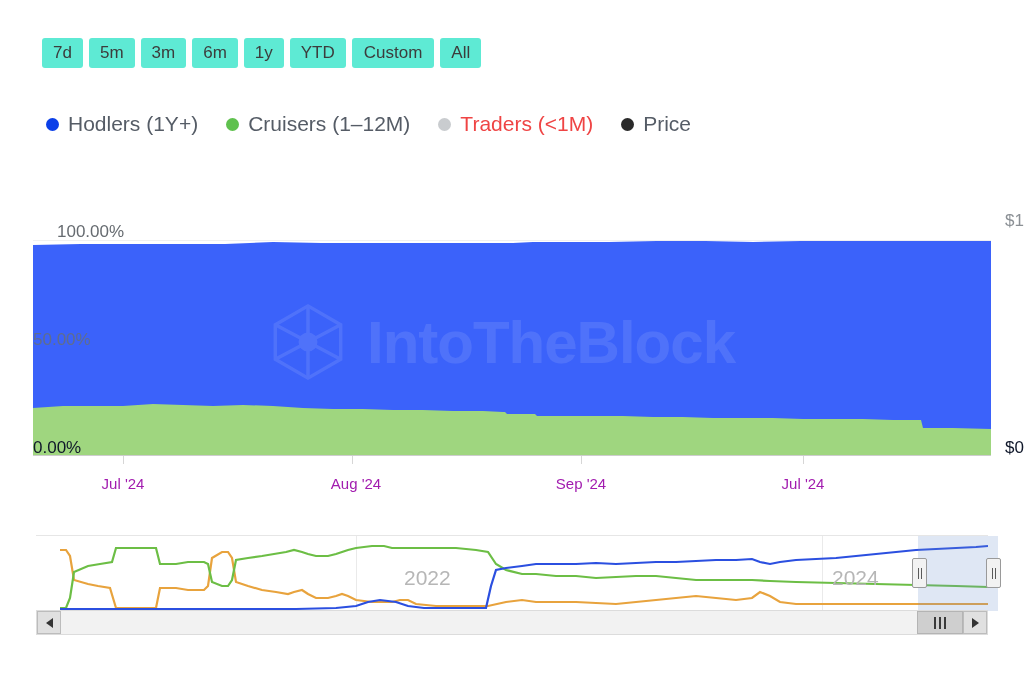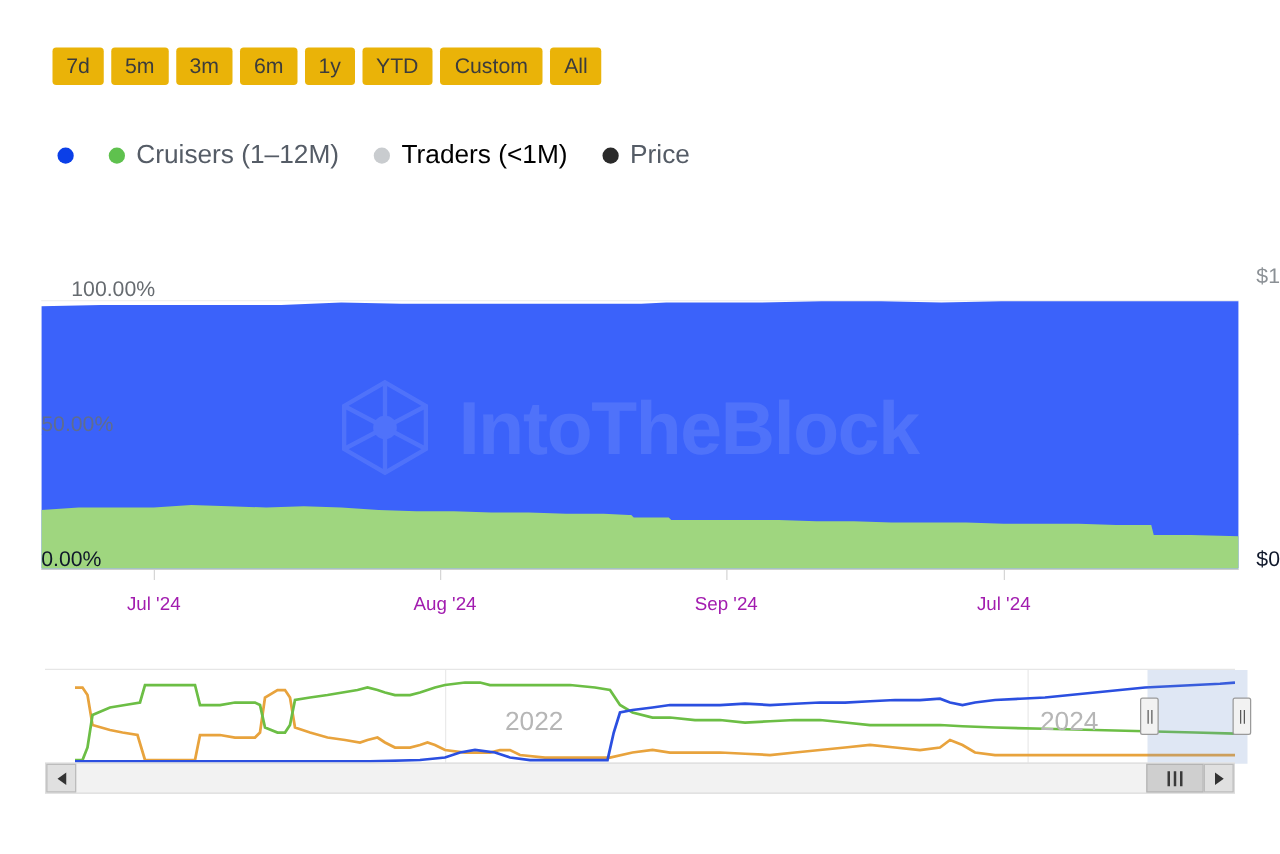--- a/index.html
+++ b/index.html
@@ -19,21 +19,21 @@
   
   .range-bar {
     position: absolute;
     left: 42px;
     top: 38px;
     display: flex;
     align-items: center;
     gap: 6px;
   }
   .range-btn {
-    background: #eab308;
+    background: #5eead4;
     border: none;
     border-radius: 3px;
     padding: 6px 11px 7px 11px;
     font-family: "Liberation Sans", sans-serif;
     font-size: 17px;
     color: #3c3c3c;
     line-height: 1;
     cursor: pointer;
     white-space: nowrap;
   }
@@ -58,21 +58,21 @@
     width: 13px;
     height: 13px;
     border-radius: 50%;
     flex: none;
   }
   .legend-label {
     font-size: 21px;
     color: #555c66;
     white-space: nowrap;
   }
-  .legend-item.disabled .legend-label { color: #000000; }
+  .legend-item.disabled .legend-label { color: #ef4444; }
 
   
   .chart-wrap {
     position: absolute;
     left: 0;
     top: 200px;
     width: 1024px;
     height: 300px;
   }
   .plot {
@@ -261,20 +261,21 @@
   <button class="range-btn">6m</button>
   <button class="range-btn">1y</button>
   <button class="range-btn">YTD</button>
   <button class="range-btn wide">Custom</button>
   <button class="range-btn">All</button>
 </div>
 
 <div class="legend">
   <div class="legend-item">
     <span class="legend-dot" style="background:#0b3fe8"></span>
+    <span class="legend-label">Hodlers (1Y+)</span>
   </div>
   <div class="legend-item">
     <span class="legend-dot" style="background:#5fc14e"></span>
     <span class="legend-label">Cruisers (1–12M)</span>
   </div>
   <div class="legend-item disabled">
     <span class="legend-dot" style="background:#c9cccf"></span>
     <span class="legend-label">Traders (&lt;1M)</span>
   </div>
   <div class="legend-item">

